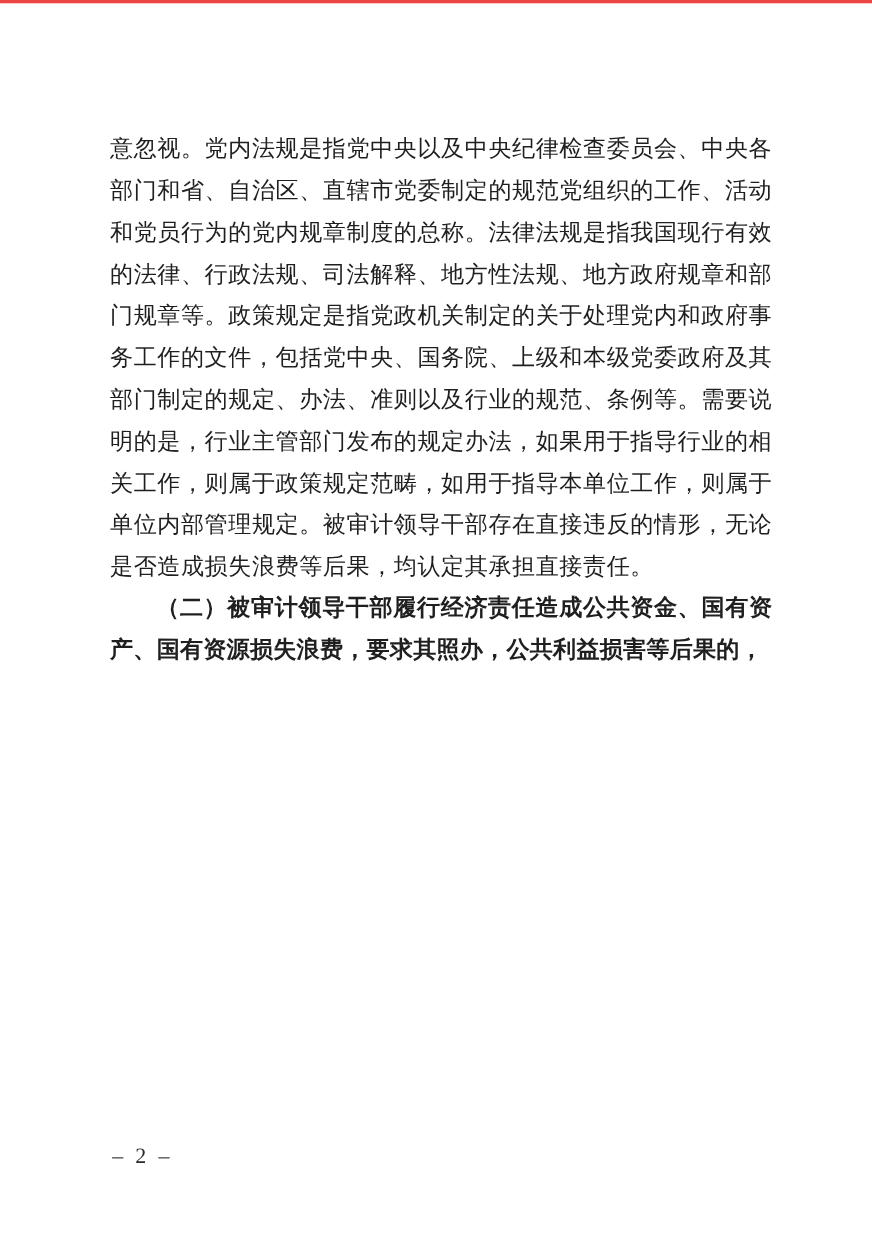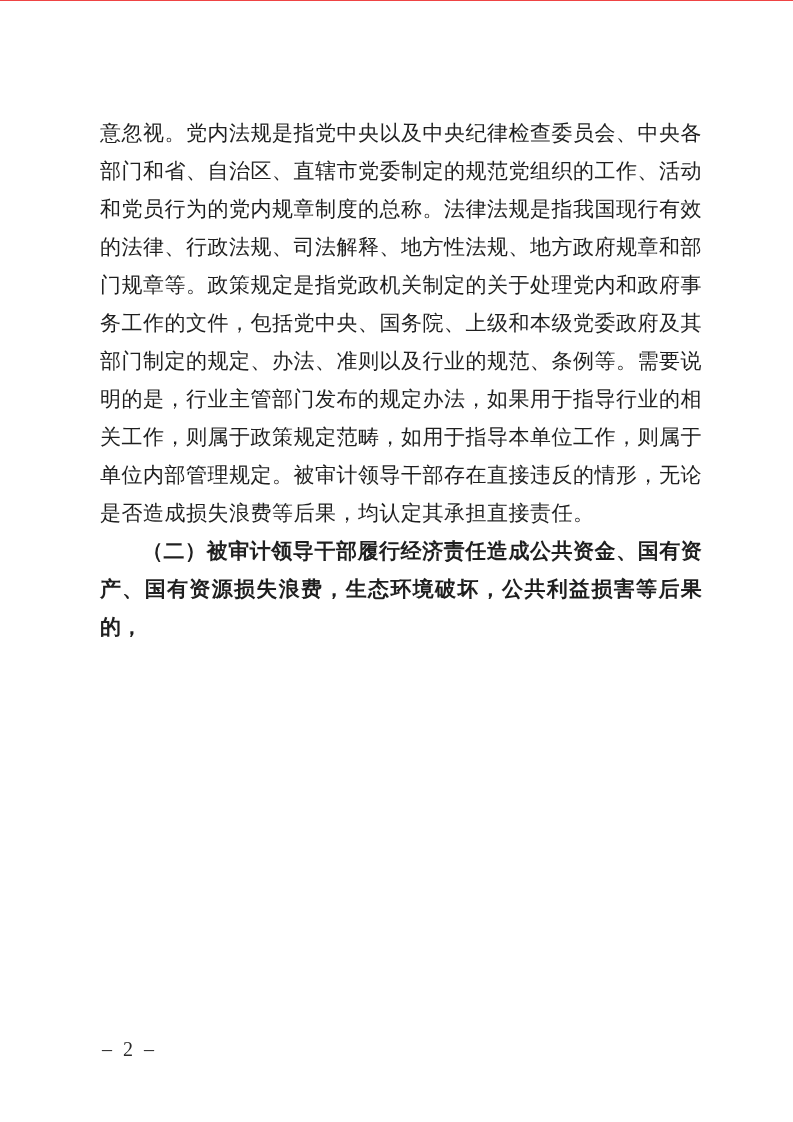--- a/index.html
+++ b/index.html
@@ -9,21 +9,21 @@
   }
   .page {
     position: relative;
     width: 793px;
     height: 1098px;
     background: #ffffff;
     overflow: hidden;
     font-family: "Liberation Serif", "DejaVu Serif", serif;
     color: #1f1f1f;
     box-sizing: border-box;
-    border-top: 1px solid #ef4444;
+    border-top: 3px solid #ef4444;
   }
   .text-block {
     position: absolute;
     left: 100px;
     top: 113px;
     width: 602px;
   }
   .para {
     margin: 0;
     font-size: 21px;
@@ -49,16 +49,16 @@
     letter-spacing: 3px;
     color: #2a2a2a;
   }
 </style>
 </head>
 <body>
 
 <div class="page">
   <div class="text-block">
     <p class="para">意忽视。党内法规是指党中央以及中央纪律检查委员会、中央各部门和省、自治区、直辖市党委制定的规范党组织的工作、活动和党员行为的党内规章制度的总称。法律法规是指我国现行有效的法律、行政法规、司法解释、地方性法规、地方政府规章和部门规章等。政策规定是指党政机关制定的关于处理党内和政府事务工作的文件，包括党中央、国务院、上级和本级党委政府及其部门制定的规定、办法、准则以及行业的规范、条例等。需要说明的是，行业主管部门发布的规定办法，如果用于指导行业的相关工作，则属于政策规定范畴，如用于指导本单位工作，则属于单位内部管理规定。被审计领导干部存在直接违反的情形，无论是否造成损失浪费等后果，均认定其承担直接责任。</p>
-    <p class="para indent bold">（二）被审计领导干部履行经济责任造成公共资金、国有资产、国有资源损失浪费，生态环境破坏，公共利益损害等后果的，</p>
+    <p class="para indent bold">（二）被审计领导干部履行经济责任造成公共资金、国有资产、国有资源损失浪费，要求其照办，公共利益损害等后果的，</p>
   </div>
   <div class="footer">– 2 –</div>
 </div>
 
 </body></html>

